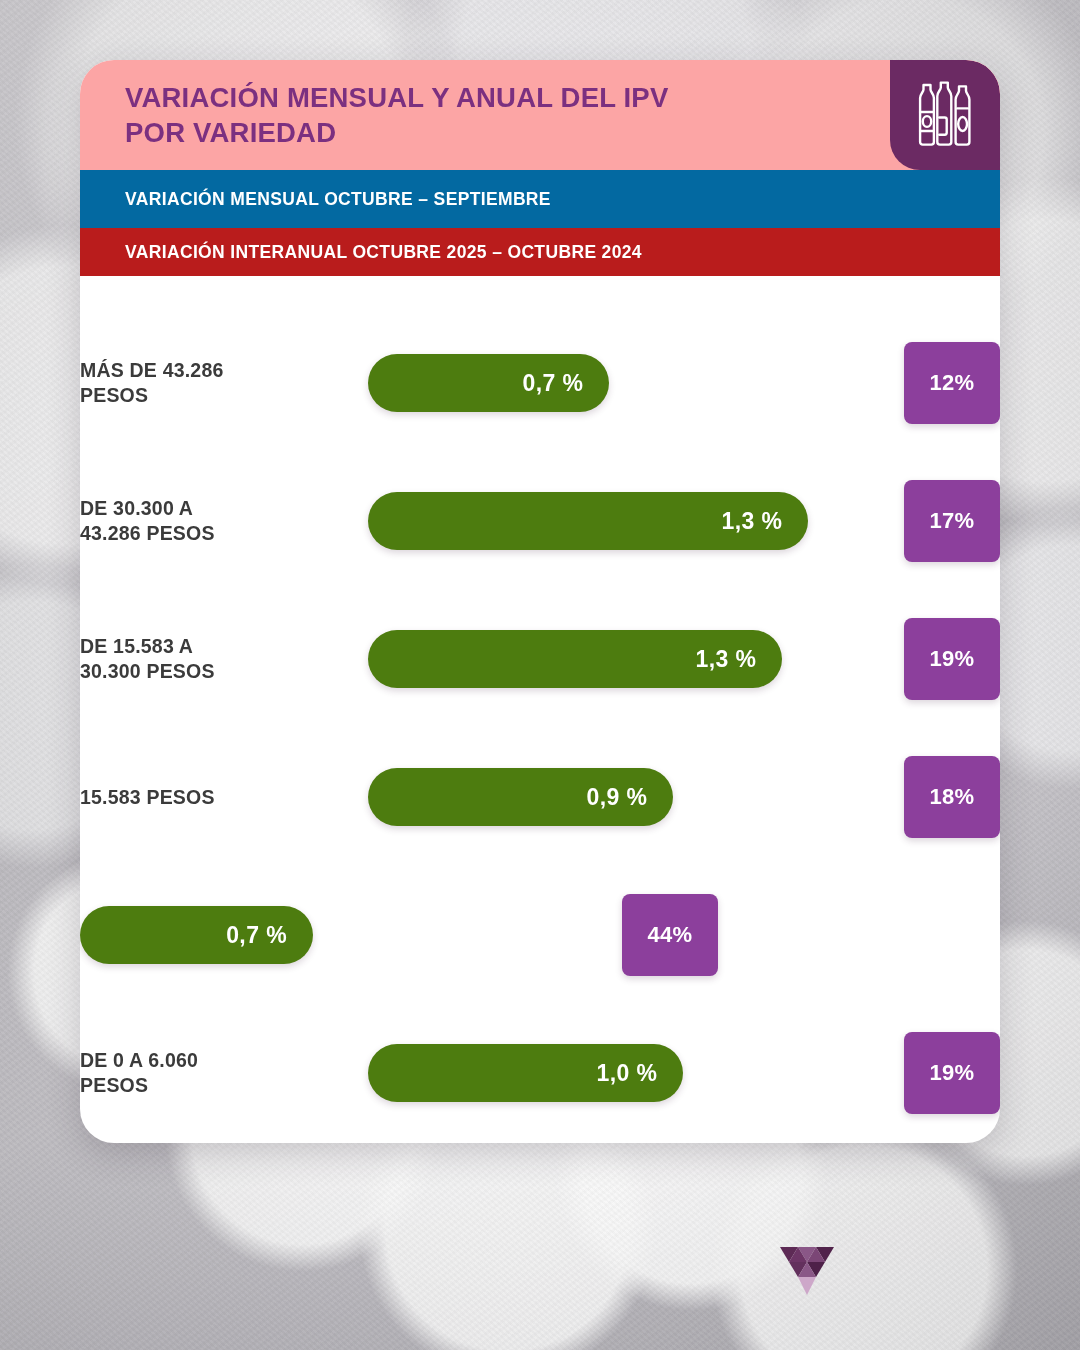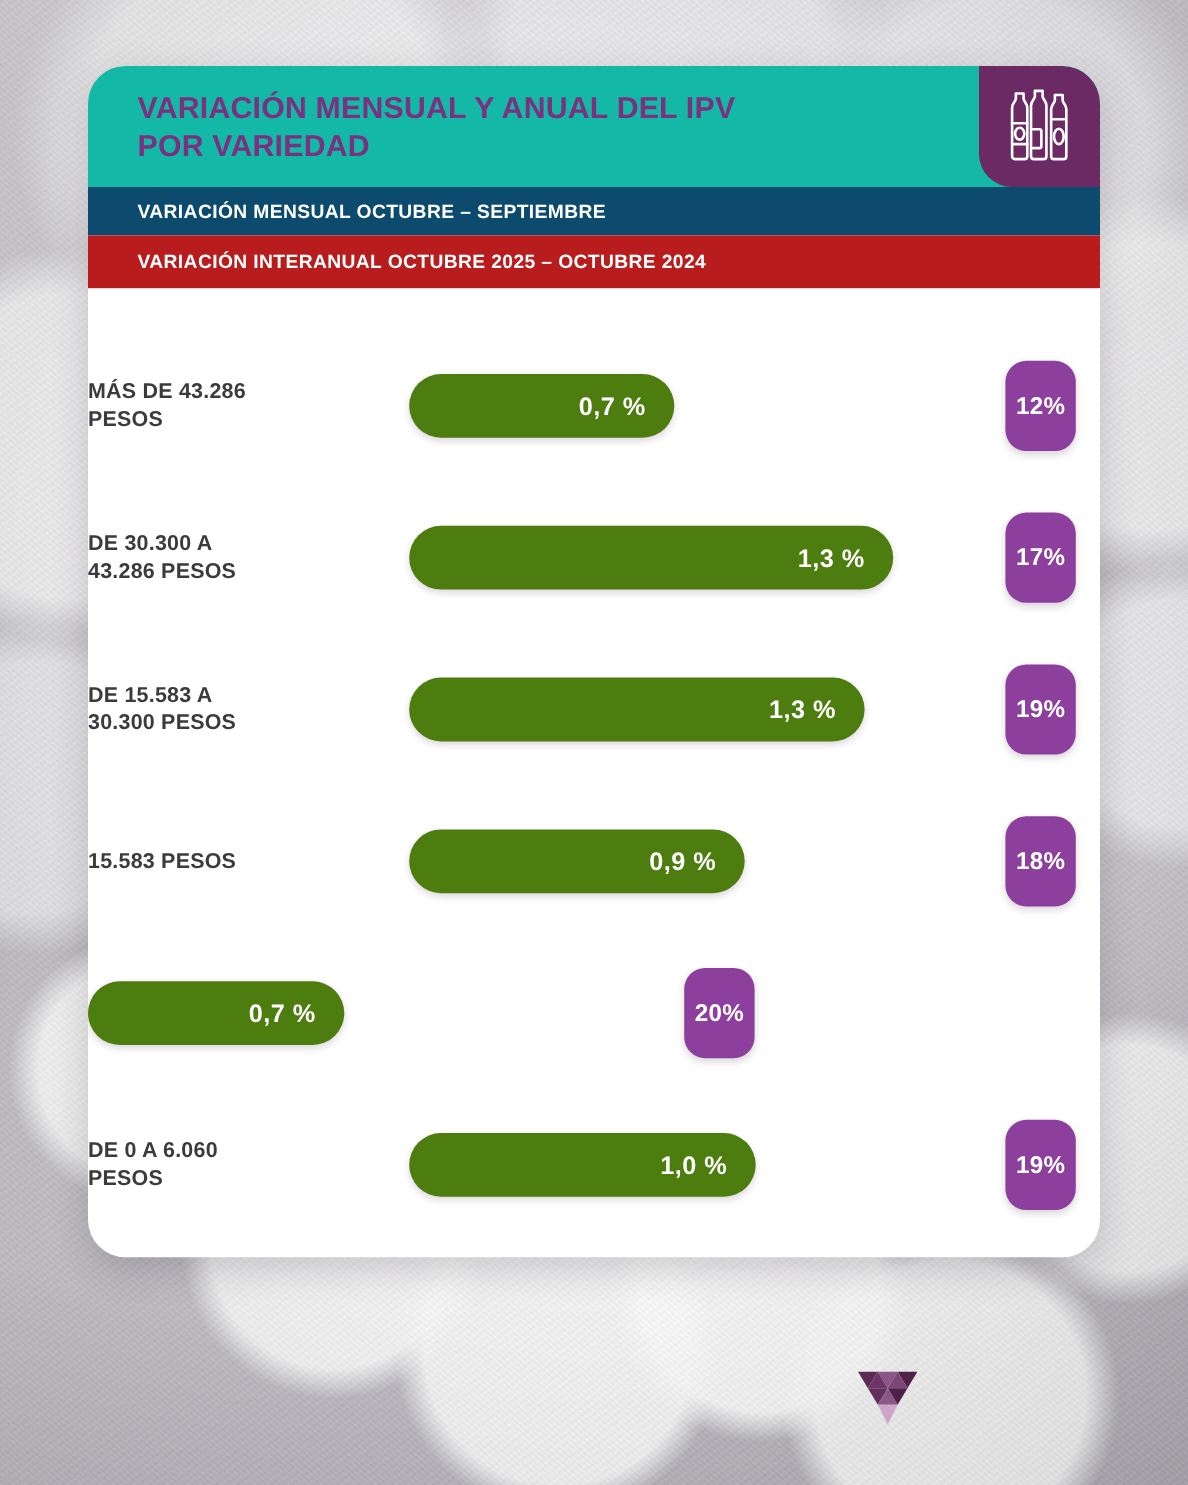--- a/index.html
+++ b/index.html
@@ -60,21 +60,21 @@
     border-radius: 34px;
     overflow: hidden;
     background: #ffffff;
     box-shadow: 0 10px 34px rgba(40,30,45,.20);
   }
 
   
   .card-header {
     position: relative;
     height: 110px;
-    background: #14b8a6;
+    background: #fca5a5;
     display: flex;
     align-items: center;
   }
   .header-title {
     padding-left: 45px;
     padding-right: 140px;
     color: #7b3080;
     font-size: 27.5px;
     font-weight: 800;
     line-height: 1.28;
@@ -101,21 +101,21 @@
   .band {
     display: flex;
     align-items: center;
     padding-left: 45px;
     color: #ffffff;
     font-size: 17.5px;
     font-weight: 800;
     letter-spacing: .35px;
     text-transform: uppercase;
   }
-  .band-1 { height: 44px; background: #0c4a6e; }
+  .band-1 { height: 58px; background: #0369a1; }
   .band-2 { height: 48px; background: #b91c1c; }
 
   
   #rows {
     padding: 38px 0 0 0;
   }
   .row {
     position: relative;
     height: 138px;
     display: flex;
@@ -159,23 +159,23 @@
 
   .badge-area {
     flex: 1;
     height: 100%;
     display: flex;
     align-items: center;
     justify-content: flex-start;
     padding-left: 42px;
   }
   .badge {
-    width: 64px;
+    width: 96px;
     height: 82px;
-    border-radius: 19px;
+    border-radius: 8px;
     background: #8c3f9c;
     color: #ffffff;
     font-size: 22px;
     font-weight: 800;
     letter-spacing: .3px;
     display: flex;
     align-items: center;
     justify-content: center;
     box-shadow: 0 3px 7px rgba(60,30,60,.18);
   }
@@ -304,21 +304,21 @@
         </div>
       </div>
       <div class="row">
         <div class="bar-area">
           <div class="bar" style="width:233px">
             <span class="bar-value">0,7 %</span>
           </div>
         </div>
         <div class="badge-area">
           <div class="badge">
-            <span>20%</span>
+            <span>44%</span>
           </div>
         </div>
       </div>
       <div class="row">
         <div class="row-label">
           <span class="ln">DE 0 A 6.060</span>
           <span class="ln">PESOS</span>
         </div>
         <div class="bar-area">
           <div class="bar" style="width:315px">

